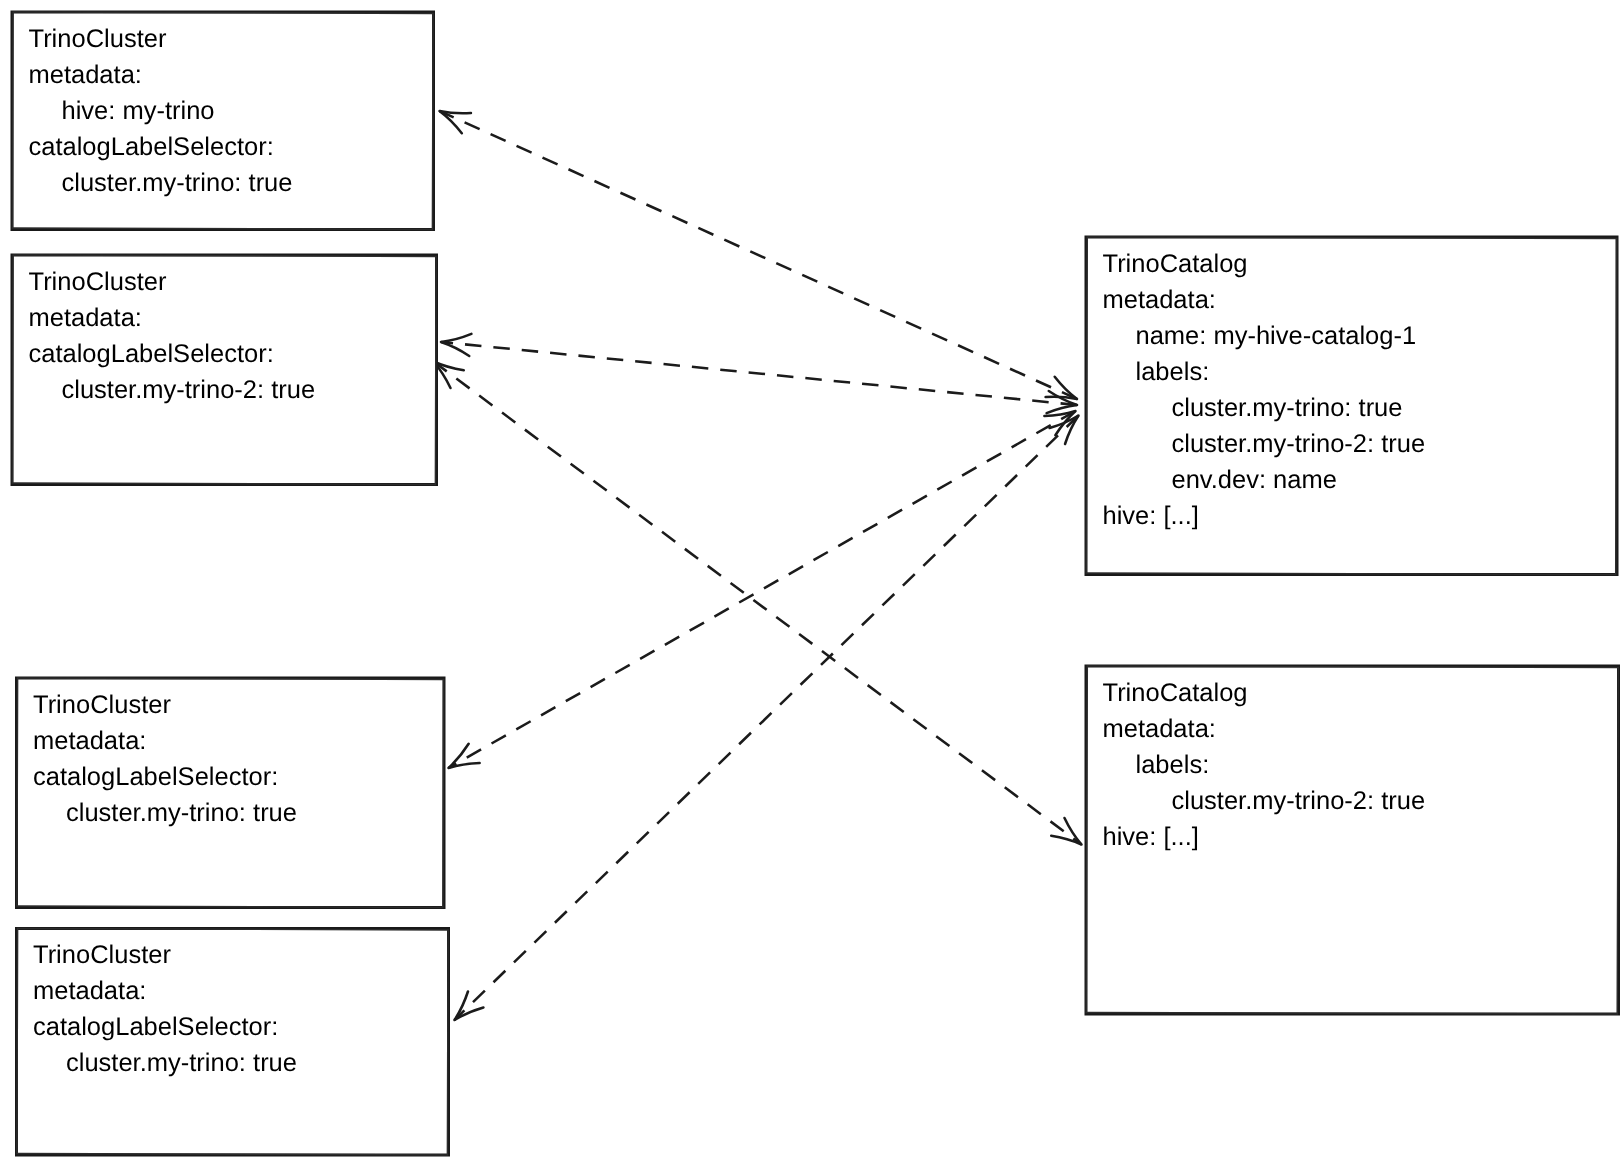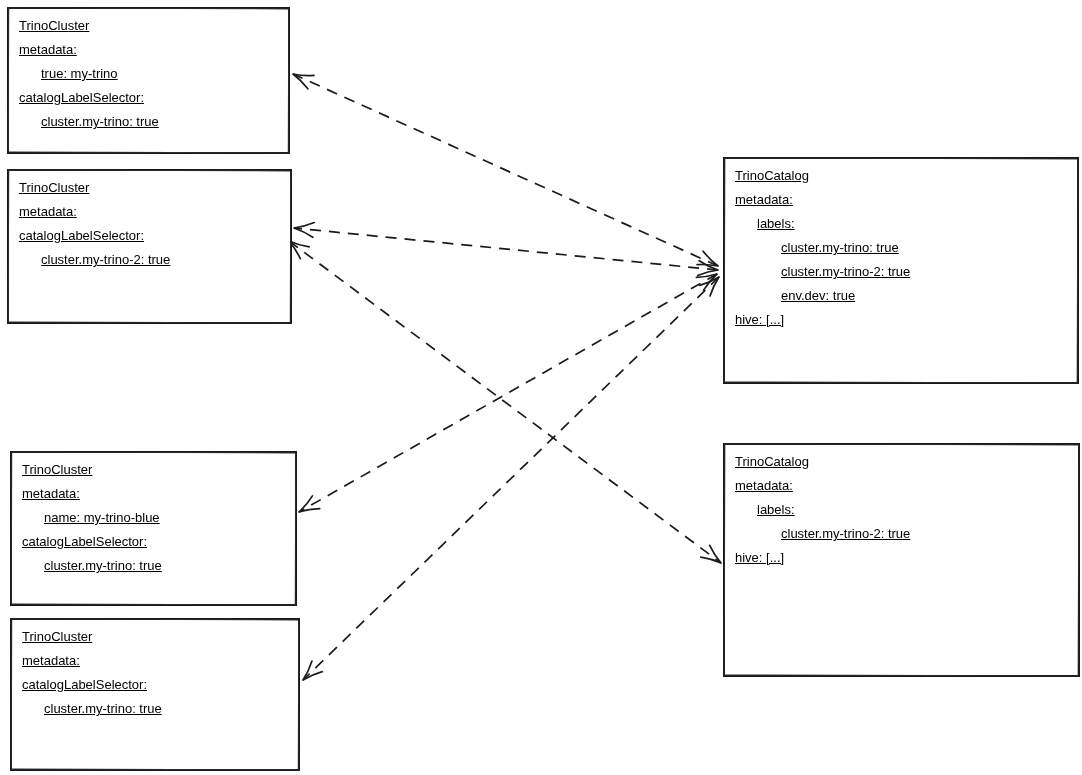--- a/index.html
+++ b/index.html
@@ -23,24 +23,23 @@
     height: 775px;
     pointer-events: none;
   }
   .box {
     position: absolute;
     background: #ffffff;
     border: 2px solid #191919;
     box-sizing: border-box;
     padding: 5px 10px 0 10px;
     color: #000000;
-    font-size: 13px;
+    font-size: 17px;
     line-height: 24px;
     white-space: nowrap;
-    text-decoration: underline;
   }
   
   .box::after {
     content: "";
     position: absolute;
     inset: -1px;
     border: 1px solid #2c2c2c;
     transform: rotate(0.18deg);
     pointer-events: none;
   }
@@ -94,50 +93,50 @@
       <g>
         <path class="dash-line" d="M 289 241 L 721 563" stroke="#1b1b1b" stroke-width="1.7" stroke-dasharray="11 8"></path>
         <path class="arrow-head" d="M 709.6630462389943 545.323080601507 Q 714.4350905463809 555.3642076038162 721 563 Q 711.8068943293308 558.8902348266911 700.820923512429 557.1858042595077" stroke="#1b1b1b" stroke-width="1.7"></path>
         <path class="arrow-head" d="M 300.3369537610057 258.676919398493 Q 295.56490945361907 248.63579239618375 289 241 Q 298.19310567066924 245.10976517330894 309.17907648757097 246.81419574049238" stroke="#1b1b1b" stroke-width="1.7"></path>
       </g>
     </svg>
 
   <div class="box b0">
       <div class="line ind-0">TrinoCluster</div>
       <div class="line ind-0">metadata:</div>
-      <div class="line ind-1">true: my-trino</div>
+      <div class="line ind-1">hive: my-trino</div>
       <div class="line ind-0">catalogLabelSelector:</div>
       <div class="line ind-1">cluster.my-trino: true</div>
     </div>
   <div class="box b1">
       <div class="line ind-0">TrinoCluster</div>
       <div class="line ind-0">metadata:</div>
       <div class="line ind-0">catalogLabelSelector:</div>
       <div class="line ind-1">cluster.my-trino-2: true</div>
     </div>
   <div class="box b2">
       <div class="line ind-0">TrinoCluster</div>
       <div class="line ind-0">metadata:</div>
-      <div class="line ind-1">name: my-trino-blue</div>
       <div class="line ind-0">catalogLabelSelector:</div>
       <div class="line ind-1">cluster.my-trino: true</div>
     </div>
   <div class="box b3">
       <div class="line ind-0">TrinoCluster</div>
       <div class="line ind-0">metadata:</div>
       <div class="line ind-0">catalogLabelSelector:</div>
       <div class="line ind-1">cluster.my-trino: true</div>
     </div>
   <div class="box b4">
       <div class="line ind-0">TrinoCatalog</div>
       <div class="line ind-0">metadata:</div>
+      <div class="line ind-1">name: my-hive-catalog-1</div>
       <div class="line ind-1">labels:</div>
       <div class="line ind-2">cluster.my-trino: true</div>
       <div class="line ind-2">cluster.my-trino-2: true</div>
-      <div class="line ind-2">env.dev: true</div>
+      <div class="line ind-2">env.dev: name</div>
       <div class="line ind-0">hive: [...]</div>
     </div>
   <div class="box b5">
       <div class="line ind-0">TrinoCatalog</div>
       <div class="line ind-0">metadata:</div>
       <div class="line ind-1">labels:</div>
       <div class="line ind-2">cluster.my-trino-2: true</div>
       <div class="line ind-0">hive: [...]</div>
     </div>
 </div>

